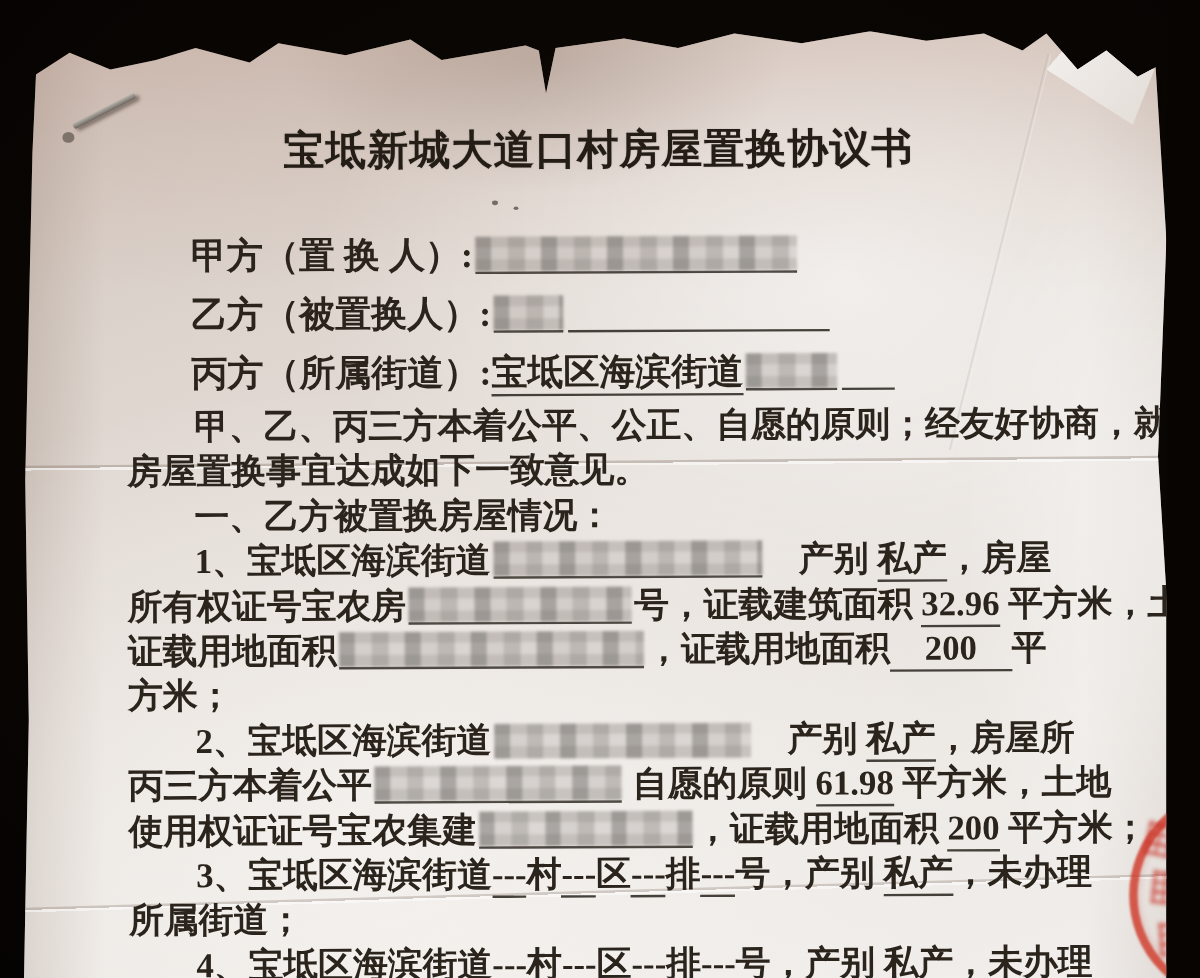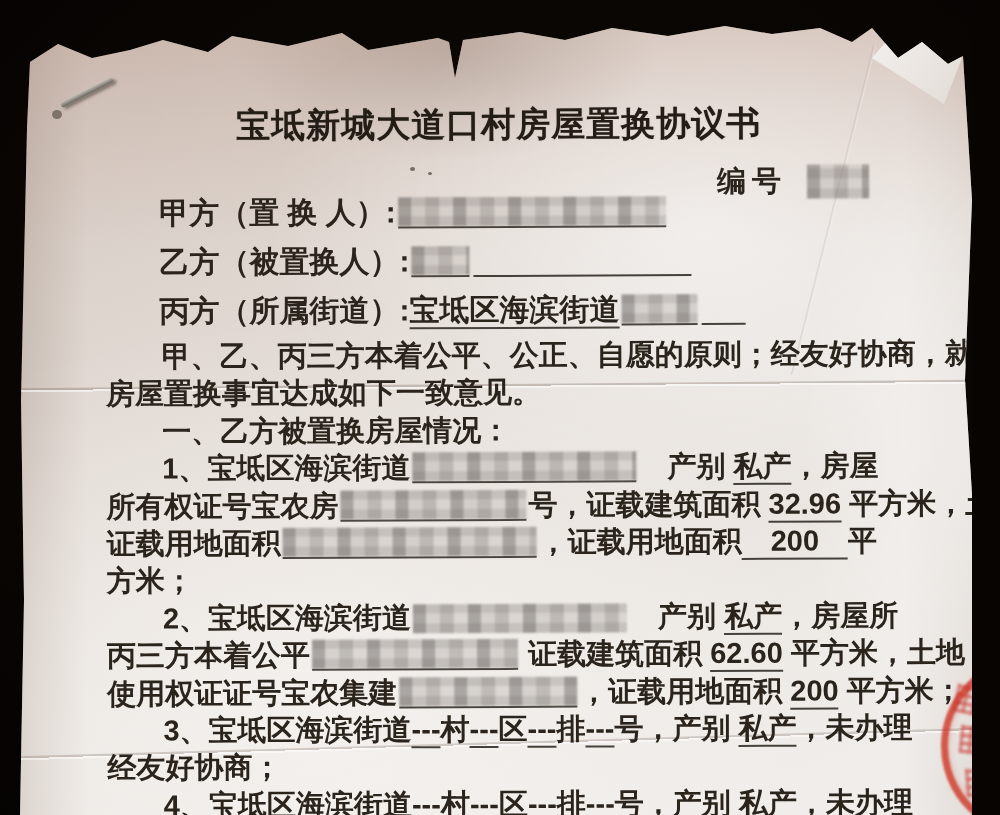--- a/index.html
+++ b/index.html
@@ -1,19 +1,19 @@
 <!DOCTYPE html>
 <html><head>
 <meta charset="utf-8">
 <style>
   html,body{margin:0;padding:0;background:#070402;}
   .canvas{
     position:relative;width:972px;height:815px;overflow:hidden;
     background:radial-gradient(ellipse at 55% 45%, #1a120b 0%, #0a0603 55%, #050302 100%);
-    font-family:Liberation Sans, sans-serif;
+    font-family:Liberation Serif, serif;
   }
   
   .paper{
     position:absolute;inset:0;
     clip-path:polygon(27px 128px,30px 62px,58px 44px,92px 58px,130px 50px,163px 40px,208px 52px,
       232px 36px,288px 46px,342px 33px,368px 50px,438px 38px,449px 42px,455px 78px,463px 40px,
       520px 32px,565px 40px,612px 28px,668px 36px,725px 26px,772px 34px,820px 28px,852px 42px,
       872px 28px,898px 58px,922px 42px,948px 64px,963px 56px,972px 200px,965px 380px,976px 560px,
       991px 700px,987px 815px,20px 815px,24px 600px,21px 400px);
     background:
@@ -112,42 +112,38 @@
 <div class="canvas">
   <div class="paper">
     <div class="paper-shade"></div>
     <div class="crease crease-h1"></div>
     <div class="crease crease-h2"></div>
     <div class="crease crease-d1"></div>
     <div class="corner-flap"></div>
 
     <div class="doc-text">
       <div class="title">宝坻新城大道口村房屋置换协议书</div>
-      <div class="serial-row">
-        <span class="lbl">编号</span>
-        <span class="redact" style="width:62px;height:34px;vertical-align:-8px;margin-left:12px;"></span>
-      </div>
       <div class="parties" id="parties">
           <div class="party-row"><span>甲方（置 换 人）:</span><span class="redact u-b" style="width: 268px;"></span></div>
           <div class="party-row"><span>乙方（被置换人）:</span><span class="redact u-b" style="width: 58px;"></span><span class="blank" style="width: 218px;"></span></div>
           <div class="party-row"><span>丙方（所属街道）:</span><span class="u">宝坻区海滨街道</span><span class="redact u-b" style="width: 76px;"></span><span class="blank" style="width: 44px;"></span></div>
         </div>
       <div class="body-block" id="body">
           <div class="line indent"><span>甲、乙、丙三方本着公平、公正、自愿的原则；经友好协商，就</span></div>
           <div class="line"><span>房屋置换事宜达成如下一致意见。</span></div>
           <div class="line indent"><span>一、乙方被置换房屋情况：</span></div>
           <div class="line indent"><span>1、宝坻区海滨街道</span><span class="redact u-b" style="width: 224px;"></span><span>　产别 </span><span class="u">私产</span><span>，房屋</span></div>
           <div class="line"><span>所有权证号宝农房</span><span class="redact u-b" style="width: 186px;"></span><span>号，证载建筑面积 </span><span class="u">32.96</span><span> 平方米，土</span></div>
           <div class="line"><span>证载用地面积</span><span class="redact u-b" style="width: 254px;"></span><span>，证载用地面积</span><span class="u">　200　</span><span>平</span></div>
           <div class="line"><span>方米；</span></div>
           <div class="line indent"><span>2、宝坻区海滨街道</span><span class="redact" style="width: 214px;"></span><span>　产别 </span><span class="u">私产</span><span>，房屋所</span></div>
-          <div class="line"><span>丙三方本着公平</span><span class="redact u-b" style="width: 206px;"></span><span> 证载建筑面积 </span><span class="u">62.60</span><span> 平方米，土地</span></div>
+          <div class="line"><span>丙三方本着公平</span><span class="redact u-b" style="width: 206px;"></span><span> 自愿的原则 </span><span class="u">61.98</span><span> 平方米，土地</span></div>
           <div class="line"><span>使用权证证号宝农集建</span><span class="redact u-b" style="width: 178px;"></span><span>，证载用地面积 </span><span class="u">200</span><span> 平方米；</span></div>
           <div class="line indent"><span>3、宝坻区海滨街道</span><span class="u">---</span><span>村</span><span class="u">---</span><span>区</span><span class="u">---</span><span>排</span><span class="u">---</span><span>号，产别 </span><span class="u">私产</span><span>，未办理</span></div>
-          <div class="line"><span>经友好协商；</span></div>
+          <div class="line"><span>所属街道；</span></div>
           <div class="line indent"><span>4、宝坻区海滨街道</span><span class="u">---</span><span>村</span><span class="u">---</span><span>区</span><span class="u">---</span><span>排</span><span class="u">---</span><span>号，产别 </span><span class="u">私产</span><span>，未办理</span></div>
         </div>
     </div>
 
     <div class="speck speck1"></div>
     <div class="speck speck2"></div>
 
     <div class="seal"></div>
     <div class="seal-char seal-c1"></div>
     <div class="seal-char seal-c2"></div>

